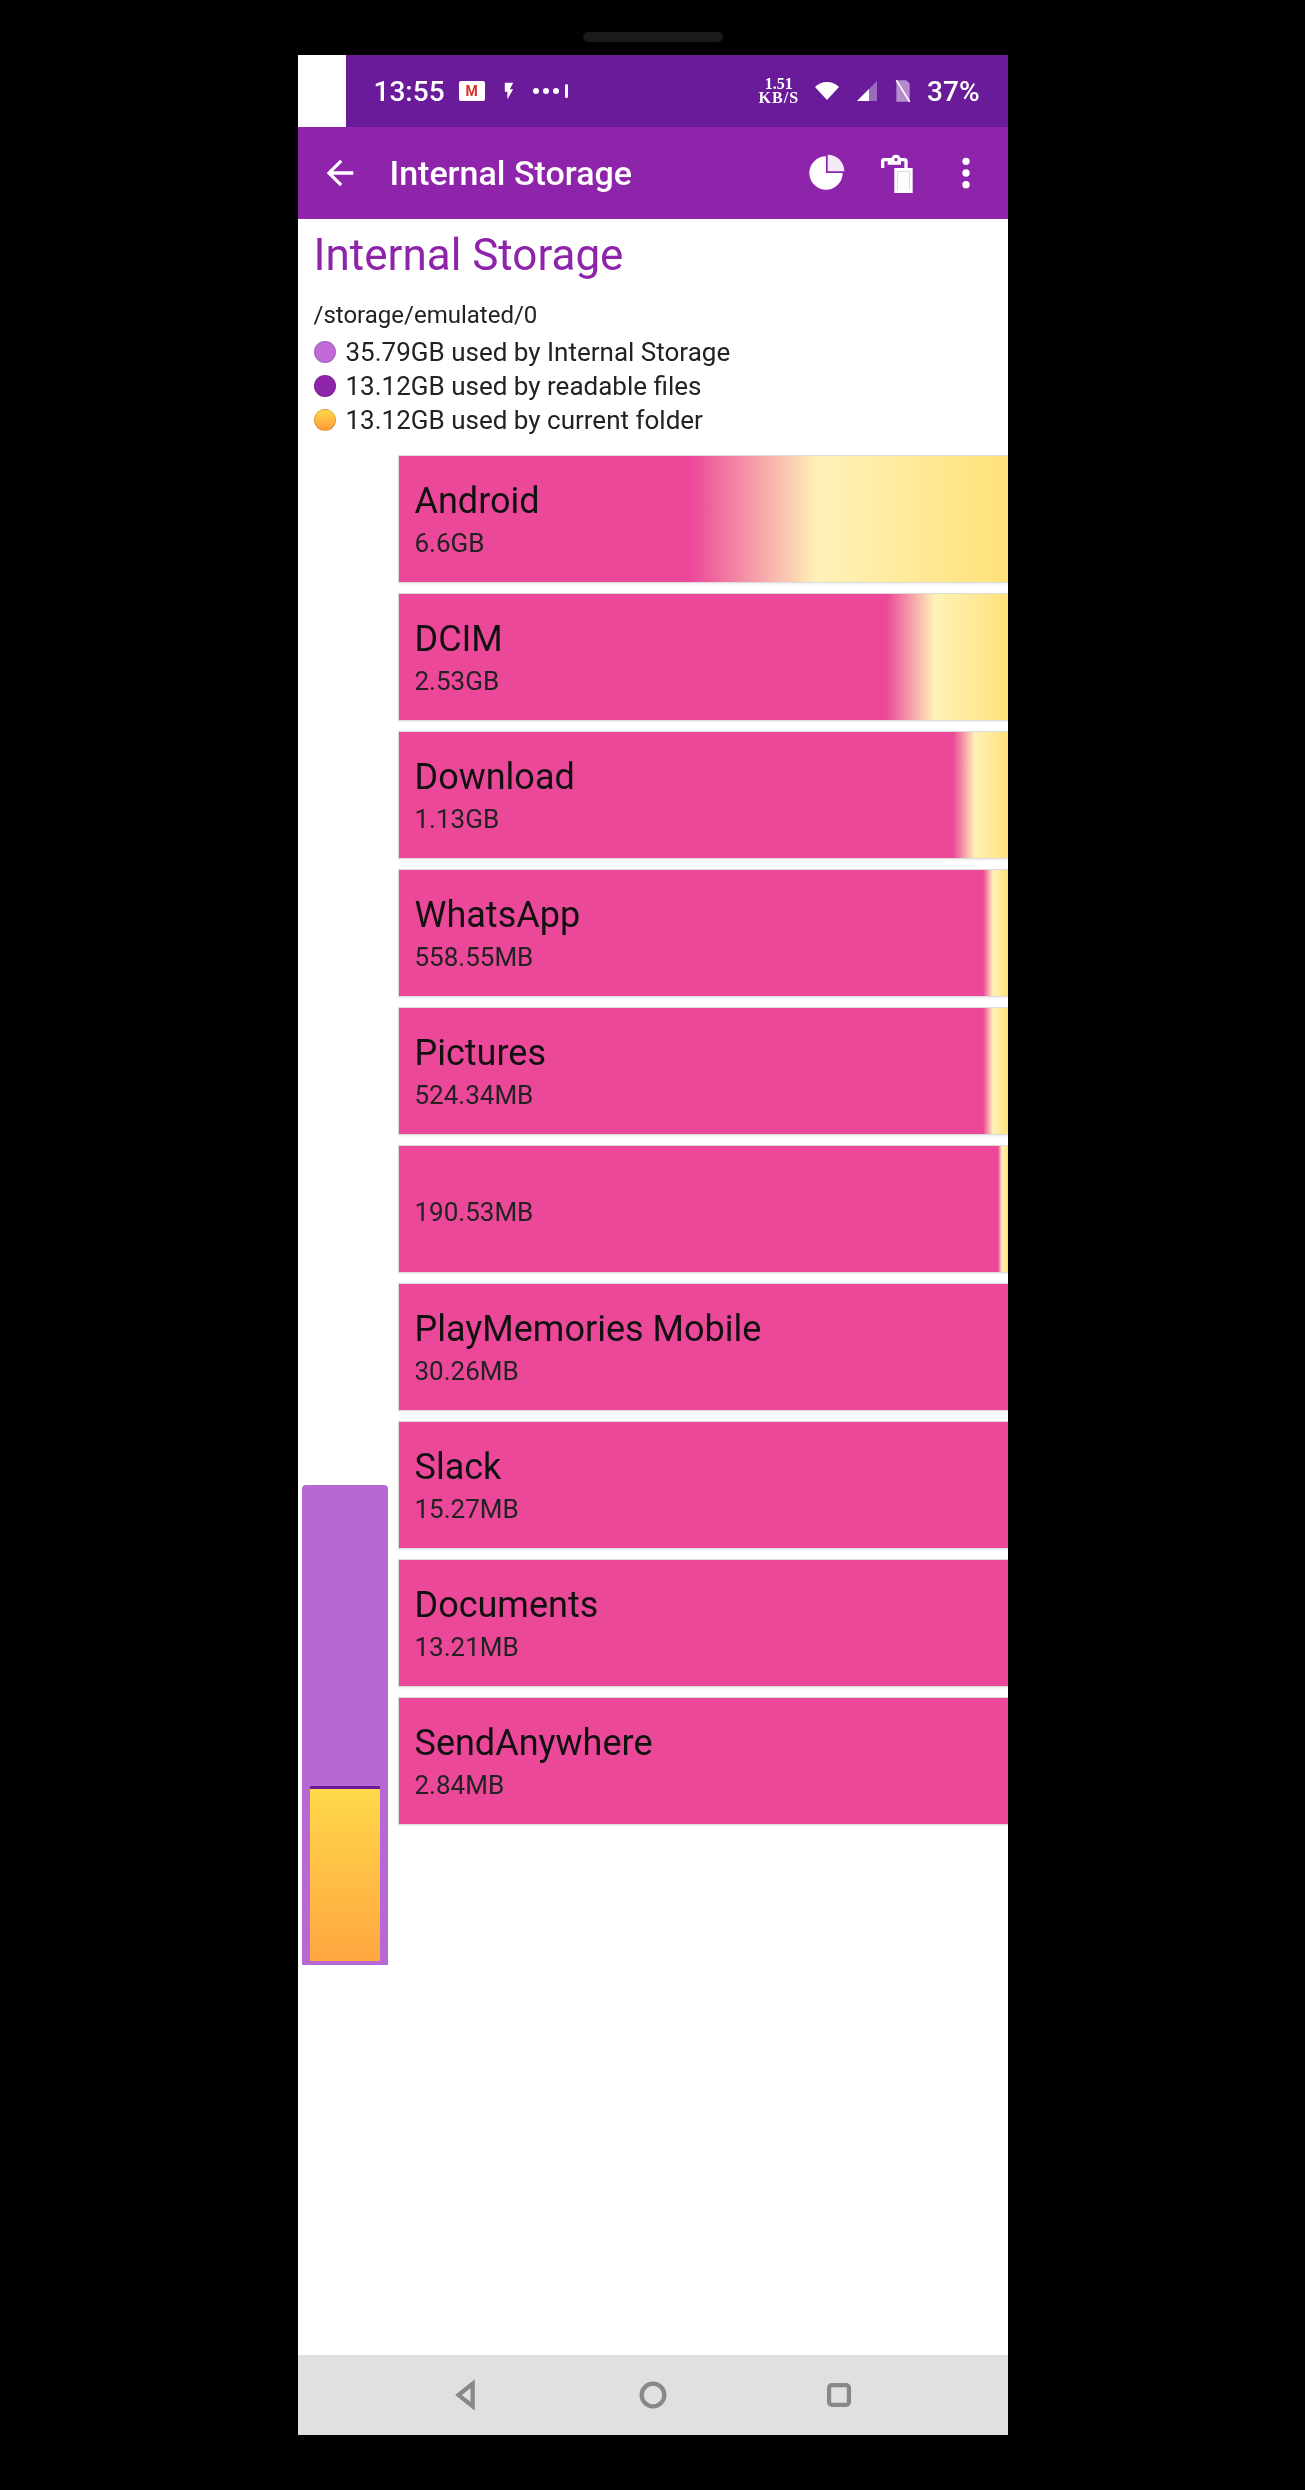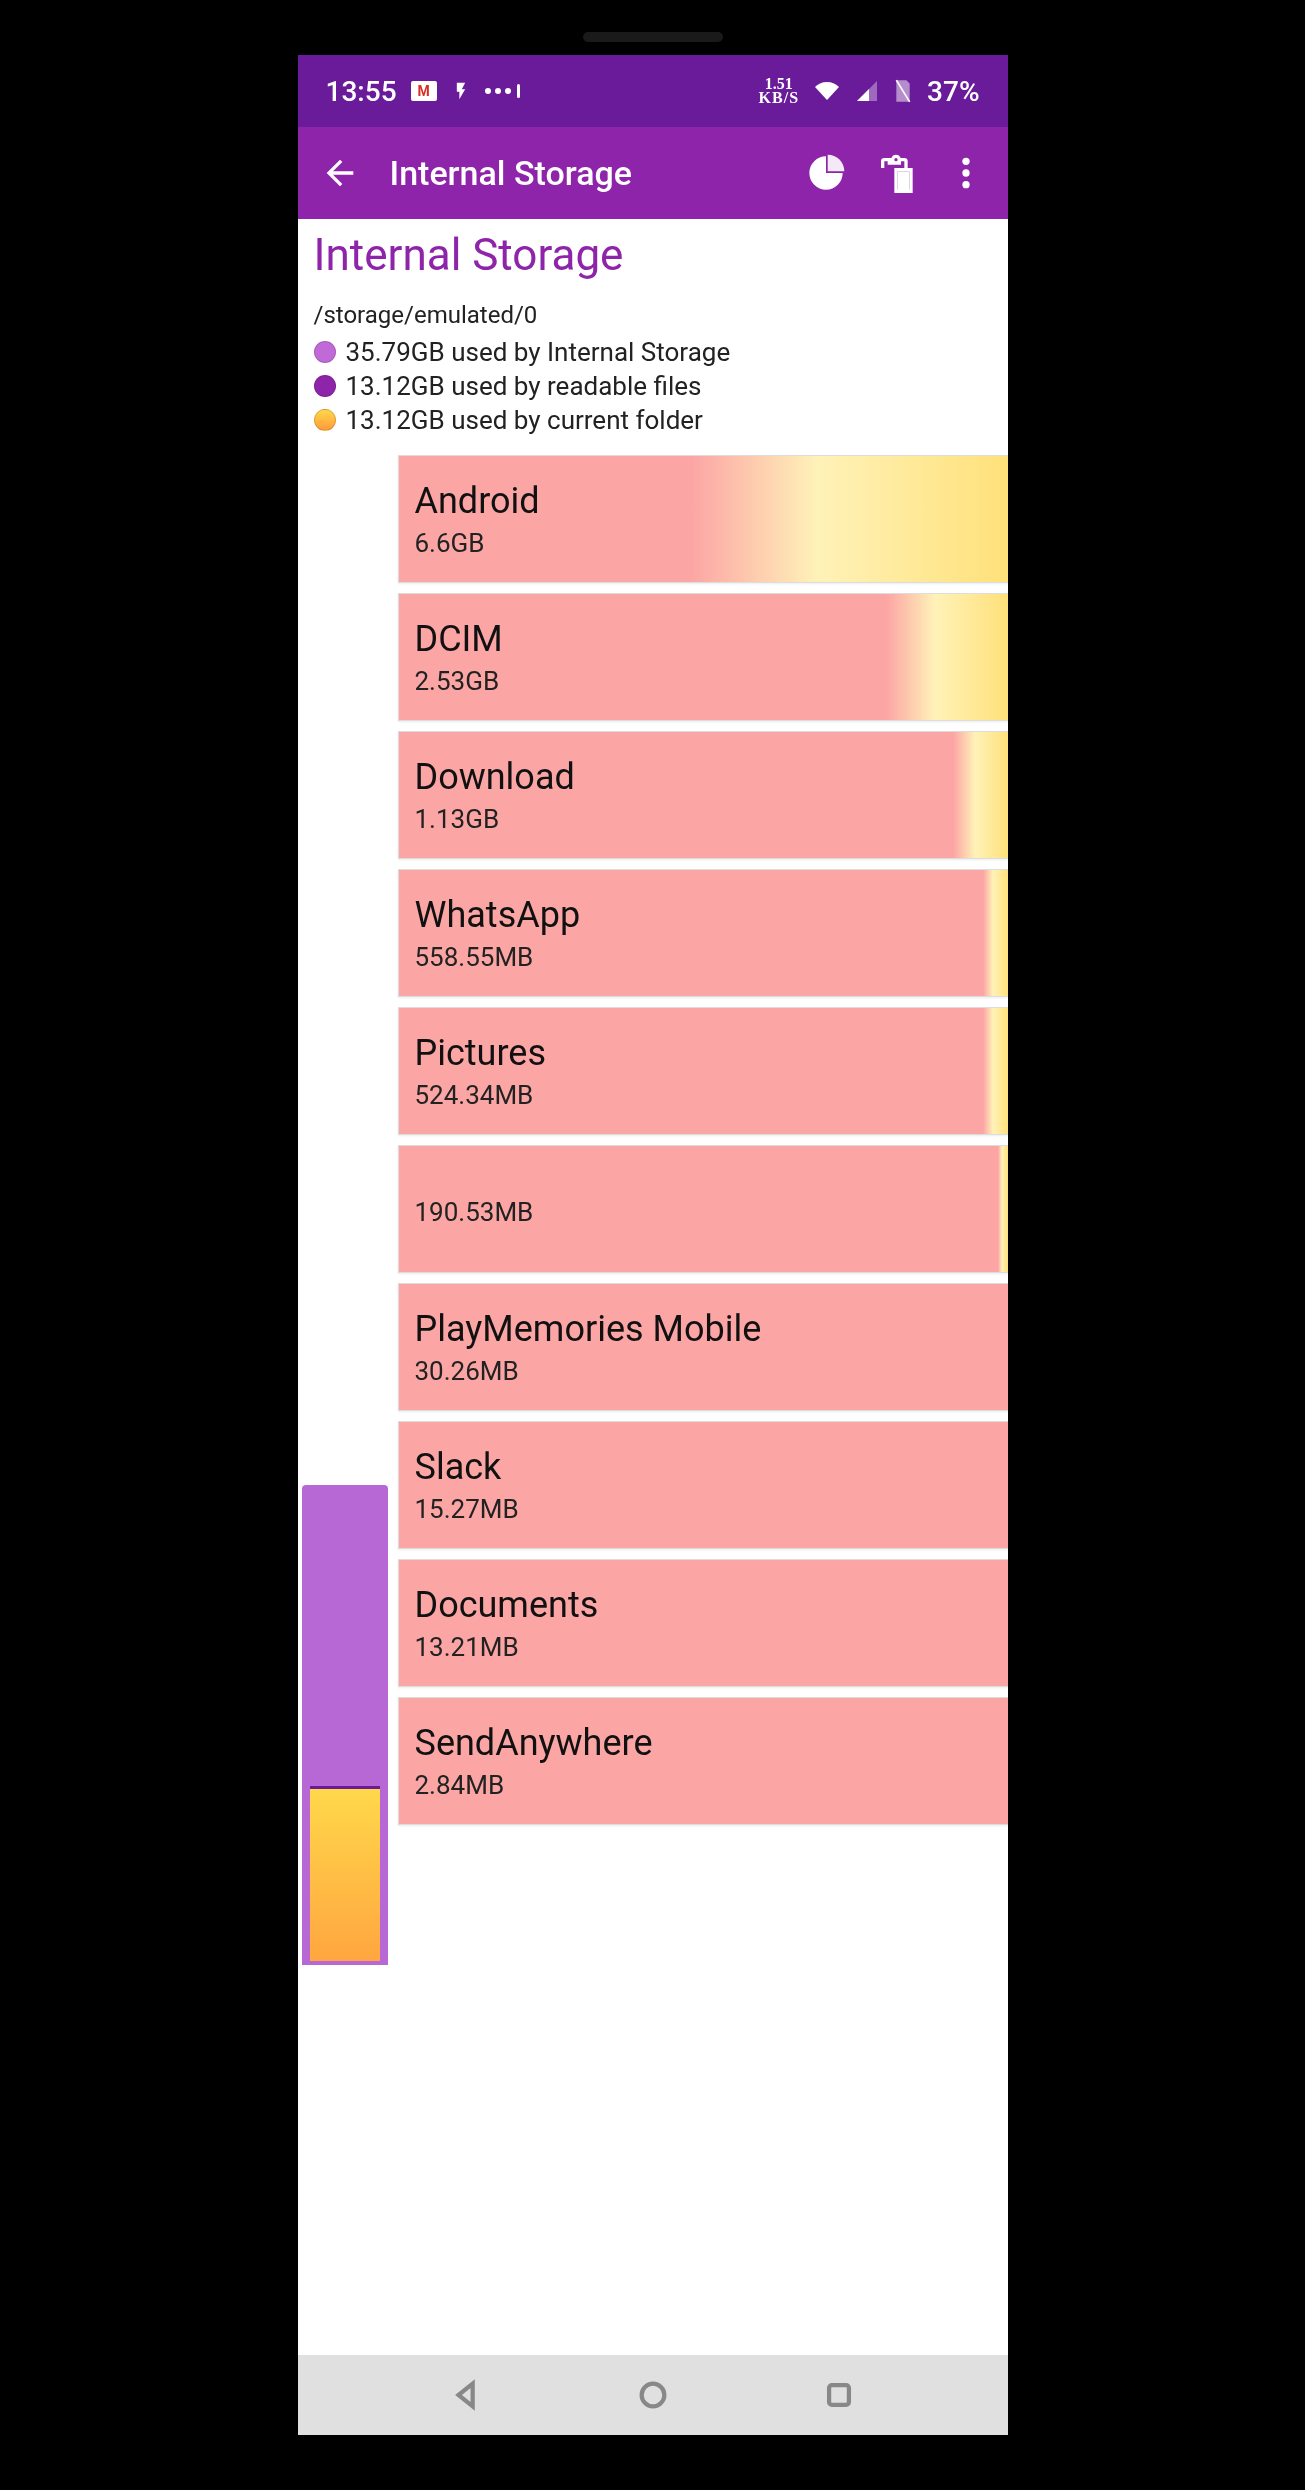--- a/index.html
+++ b/index.html
@@ -41,20 +41,21 @@
 .status-bar {
   background: #6A1B9A;
   color: #fff;
   height: 72px;
   display: flex;
   align-items: center;
   justify-content: space-between;
   padding: 0 28px;
   font-size: 28px;
   font-weight: 500;
+  margin-left: 48px;
 }
 .status-left { display: flex; align-items: center; gap: 14px; }
 .status-right { display: flex; align-items: center; gap: 14px; }
 .status-speed { font-size: 16px; line-height: 14px; text-align: center; font-weight: bold; font-family: Liberation Serif, serif; }
 .status-speed small { font-size: 16px; display: block; letter-spacing: 1px; }
 .app-bar {
   background: #8E24AA;
   color: #fff;
   height: 92px;
   display: flex;
@@ -112,21 +113,21 @@
   border-top: 3px solid #6A1B9A;
 }
 .folder-list {
   flex: 1;
   display: flex;
   flex-direction: column;
   gap: 10px;
   padding-right: 0;
 }
 .folder-item {
-  background: #fca5a5;
+  background: #ec4899;
   border: 1px solid #ddd;
   border-right: none;
   height: 128px;
   position: relative;
   display: flex;
   flex-direction: column;
   justify-content: center;
   padding: 8px 16px;
   overflow: hidden;
   box-shadow: 0 1px 2px rgba(0,0,0,0.08);

